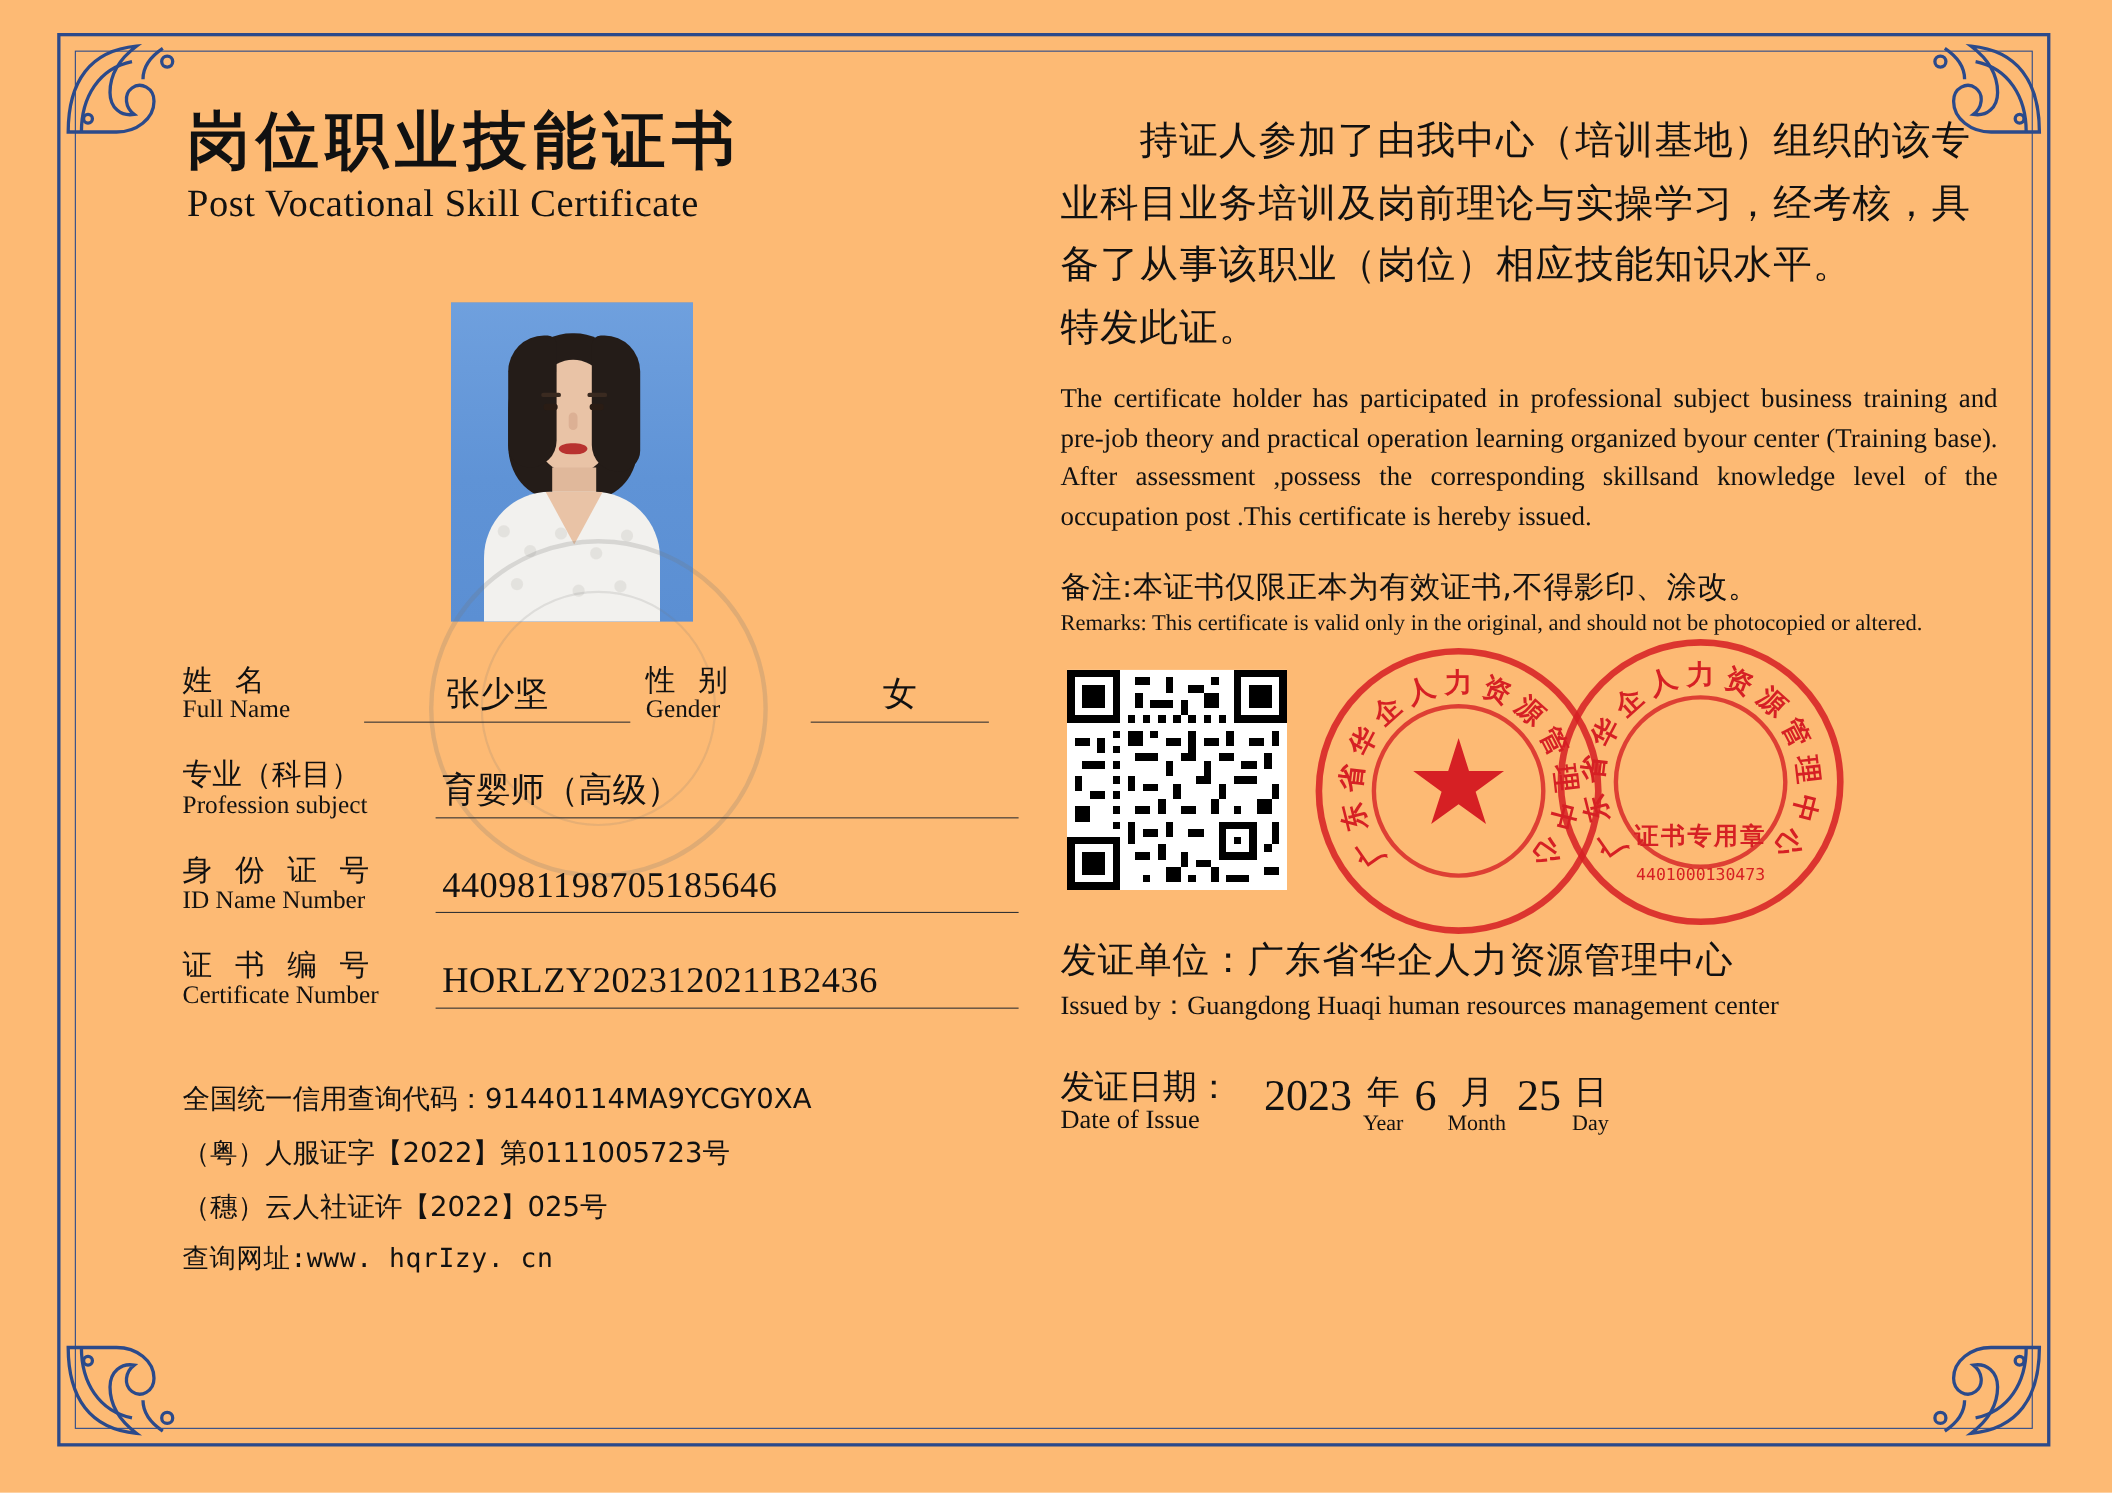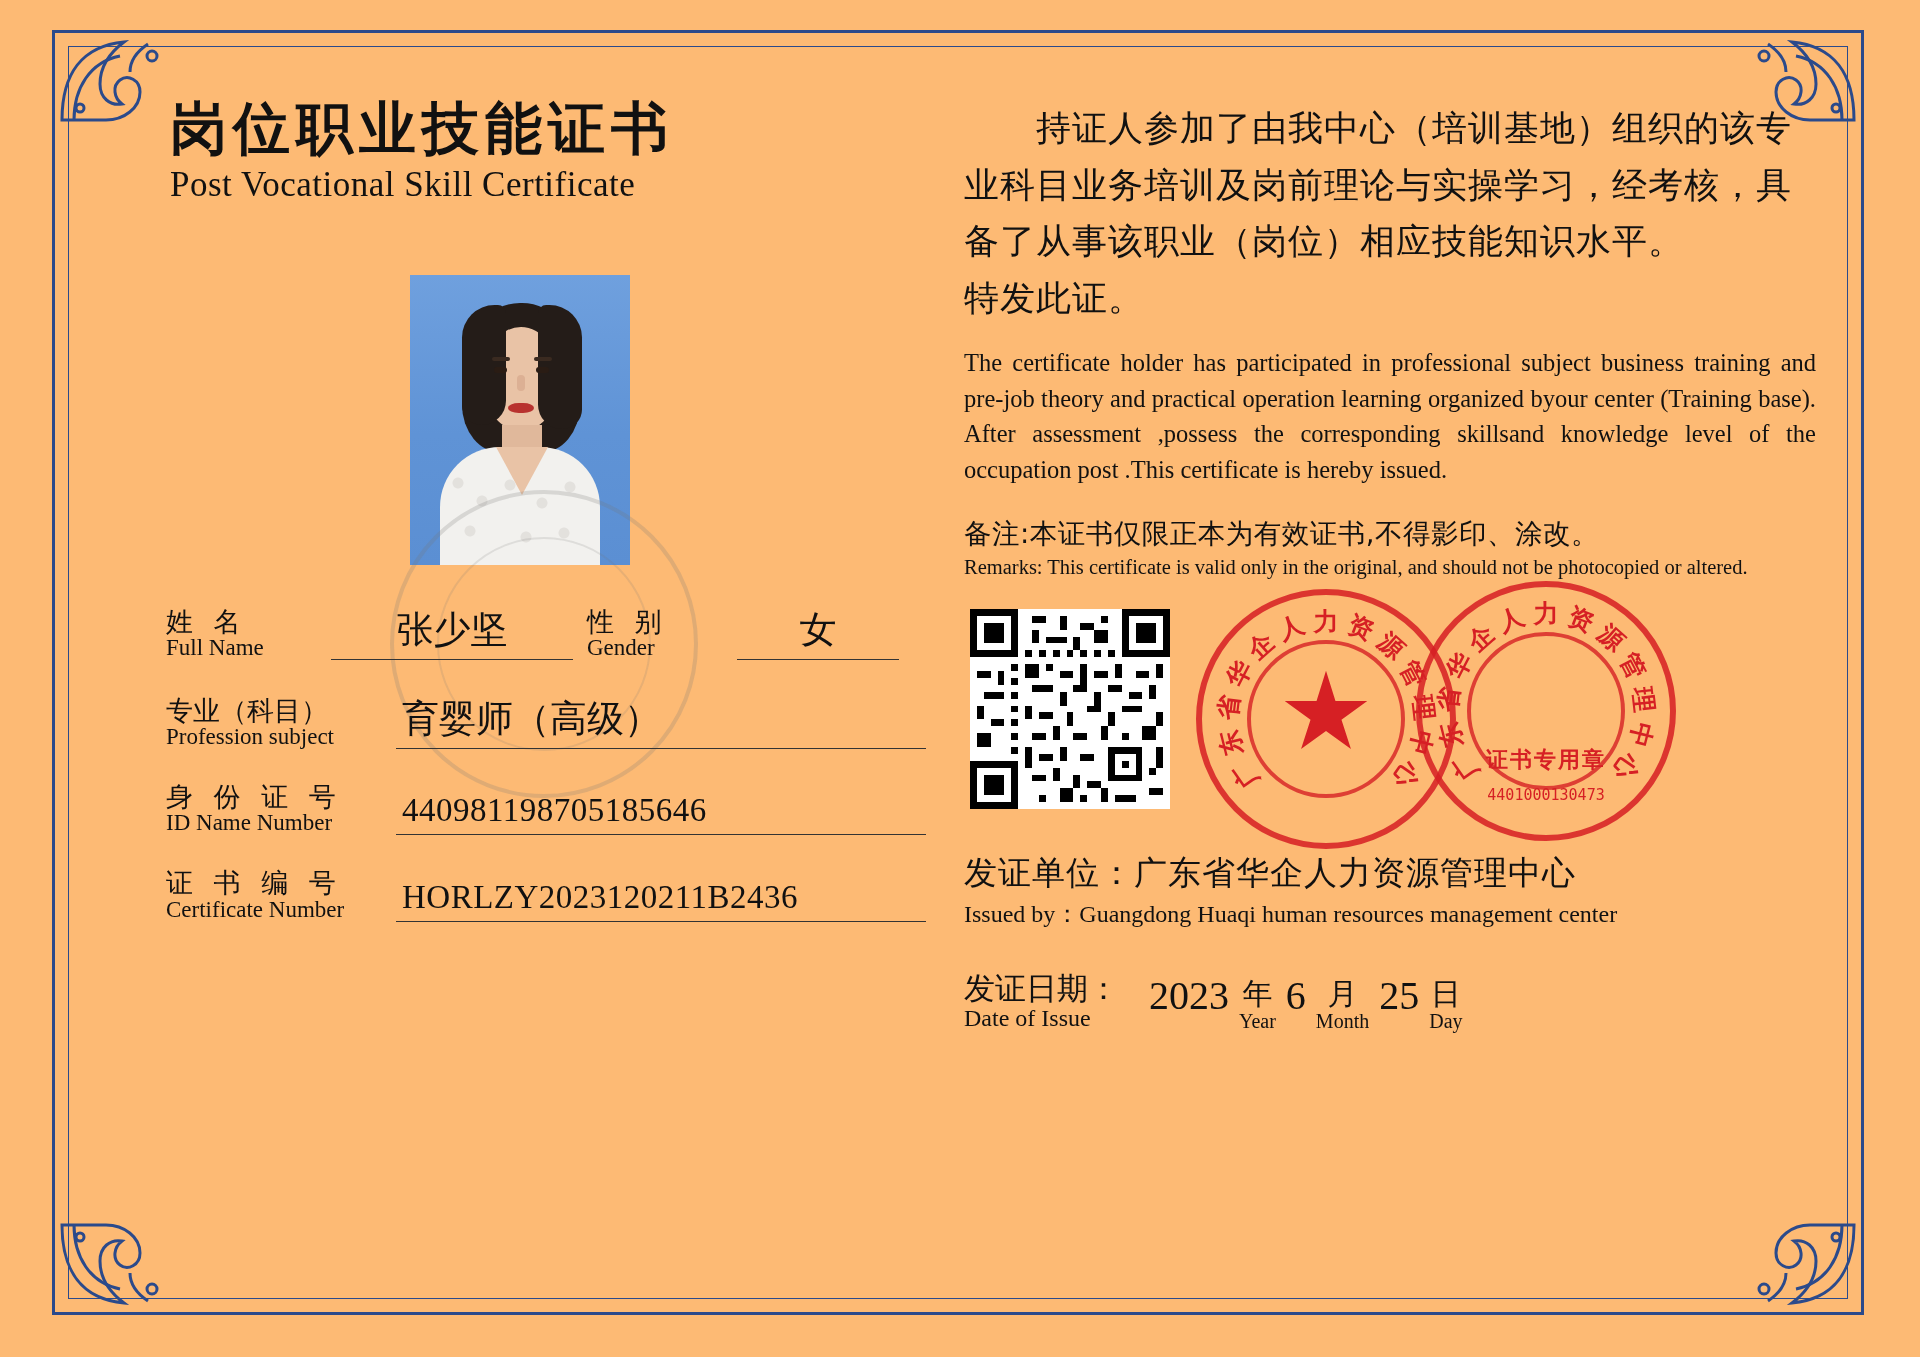--- a/index.html
+++ b/index.html
@@ -174,21 +174,21 @@
   .lbl .en{
     display:block;
     font-family:"Liberation Serif", serif;
     font-size:23px;
     color:#111;
   }
   .val{
     flex:1;
     border-bottom:1.6px solid #333;
     font-family:Liberation Serif, serif;
-    font-size:37px;
+    font-size:31px;
     color:#111;
     padding:0 6px 4px 6px;
     min-height:38px;
     white-space:nowrap;
   }
   .val.mono{
     font-family:"Liberation Serif", serif;
     font-size:33px;
     letter-spacing:0.5px;
   }
@@ -455,20 +455,26 @@
         <div class="row">
           <div class="lbl wide">
             <span class="cn">证 书 编 号</span>
             <span class="en">Certificate Number</span>
           </div>
           <div class="val mono">HORLZY2023120211B2436</div>
         </div>
 
       </div>
 
+      <div class="notes">
+        <div>全国统一信用查询代码：91440114MA9YCGY0XA</div>
+        <div>（粤）人服证字【2022】第0111005723号</div>
+        <div>（穗）云人社证许【2022】025号</div>
+        <div class="mono">查询网址:www. hqrIzy. cn</div>
+      </div>
     </div>
 
     <div class="right">
 
       <div class="para-cn">
         <span>持证人参加了由我中心（培训基地）组织的该专业科目业务培训及岗前理论与实操学习，经考核，具备了从事该职业（岗位）相应技能知识水平。</span>
         <span class="noindent">特发此证。</span>
       </div>
 
       <div class="para-en">The certificate holder has participated in professional subject business training and pre-job theory and practical operation learning organized byour center (Training base). After assessment ,possess the corresponding skillsand knowledge level of the occupation post .This certificate is hereby issued.</div>

